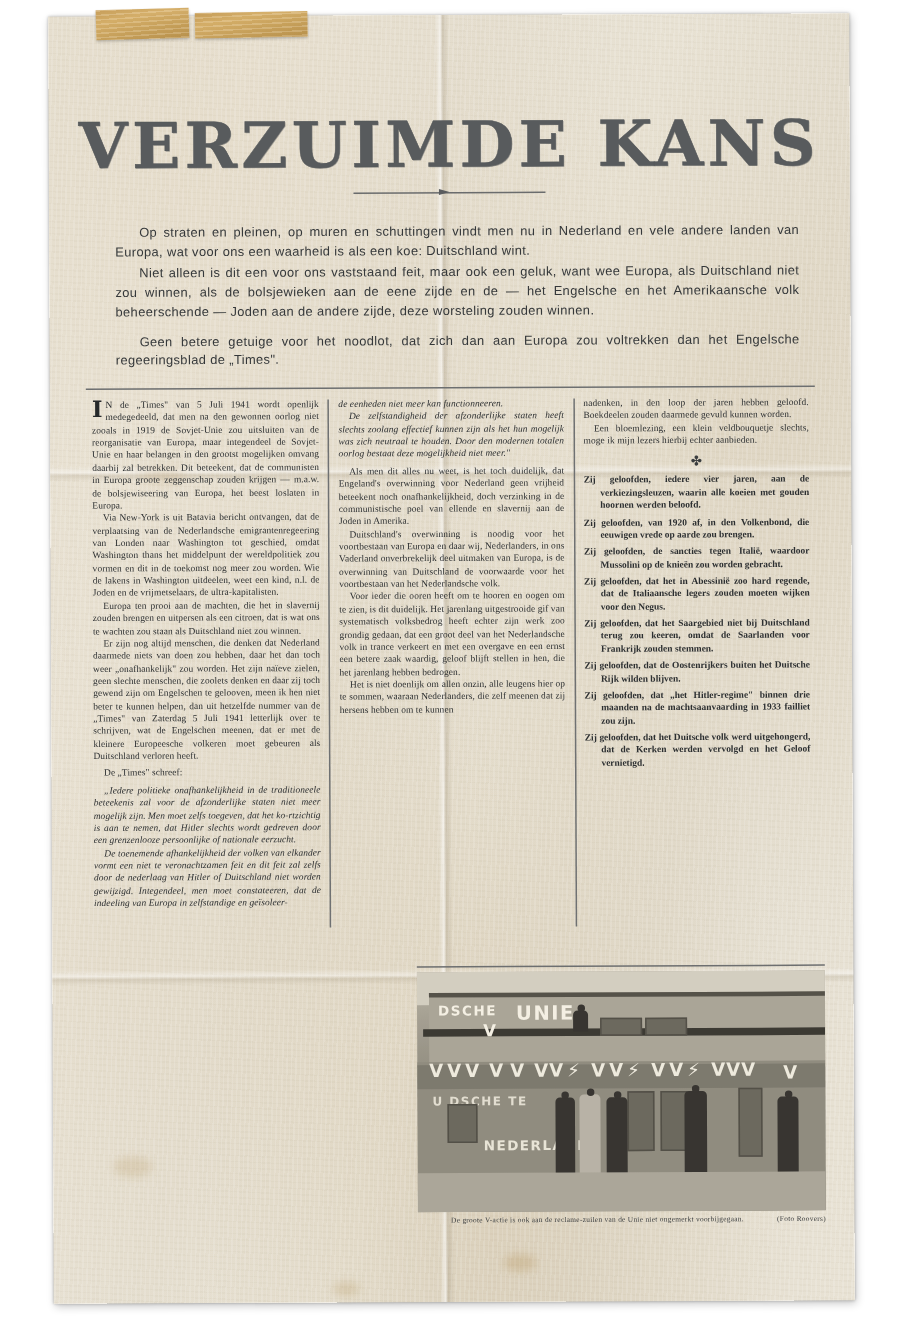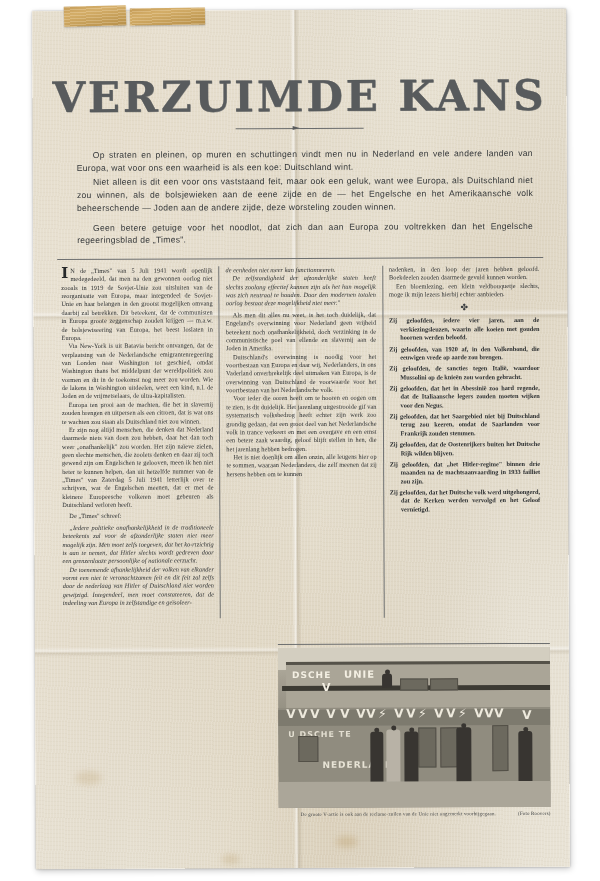--- a/index.html
+++ b/index.html
@@ -192,21 +192,21 @@
     </div>
   </div>
 
   <div class="photo-wrap">
     <div class="photo-rule"></div>
     <div class="photo">
       <div class="ph-sky"></div>
       <div class="ph-facade"></div>
       <div class="ph-eave"></div>
       <div class="sign" style="left:14px;top:22px;font-size:9px;">DSCHE</div>
-      <div class="sign" style="left:66px;top:21px;font-size:10px;">UNIE</div>
+      <div class="sign" style="left:66px;top:21px;font-size:13px;">UNIE</div>
       <div class="sign" style="left:44px;top:33px;font-size:11px;">V</div>
       <div class="win" style="left:122px;top:31px;width:26px;height:10px;"></div>
       <div class="win" style="left:152px;top:31px;width:26px;height:10px;"></div>
       <div class="fig" style="left:104px;top:26px;width:10px;height:14px;">
           <b></b>
         </div>
 
       <div class="ph-wall"></div>
       <div class="ph-band"></div>
       <div class="vmark" style="left:8px;top:60px;">V</div>

